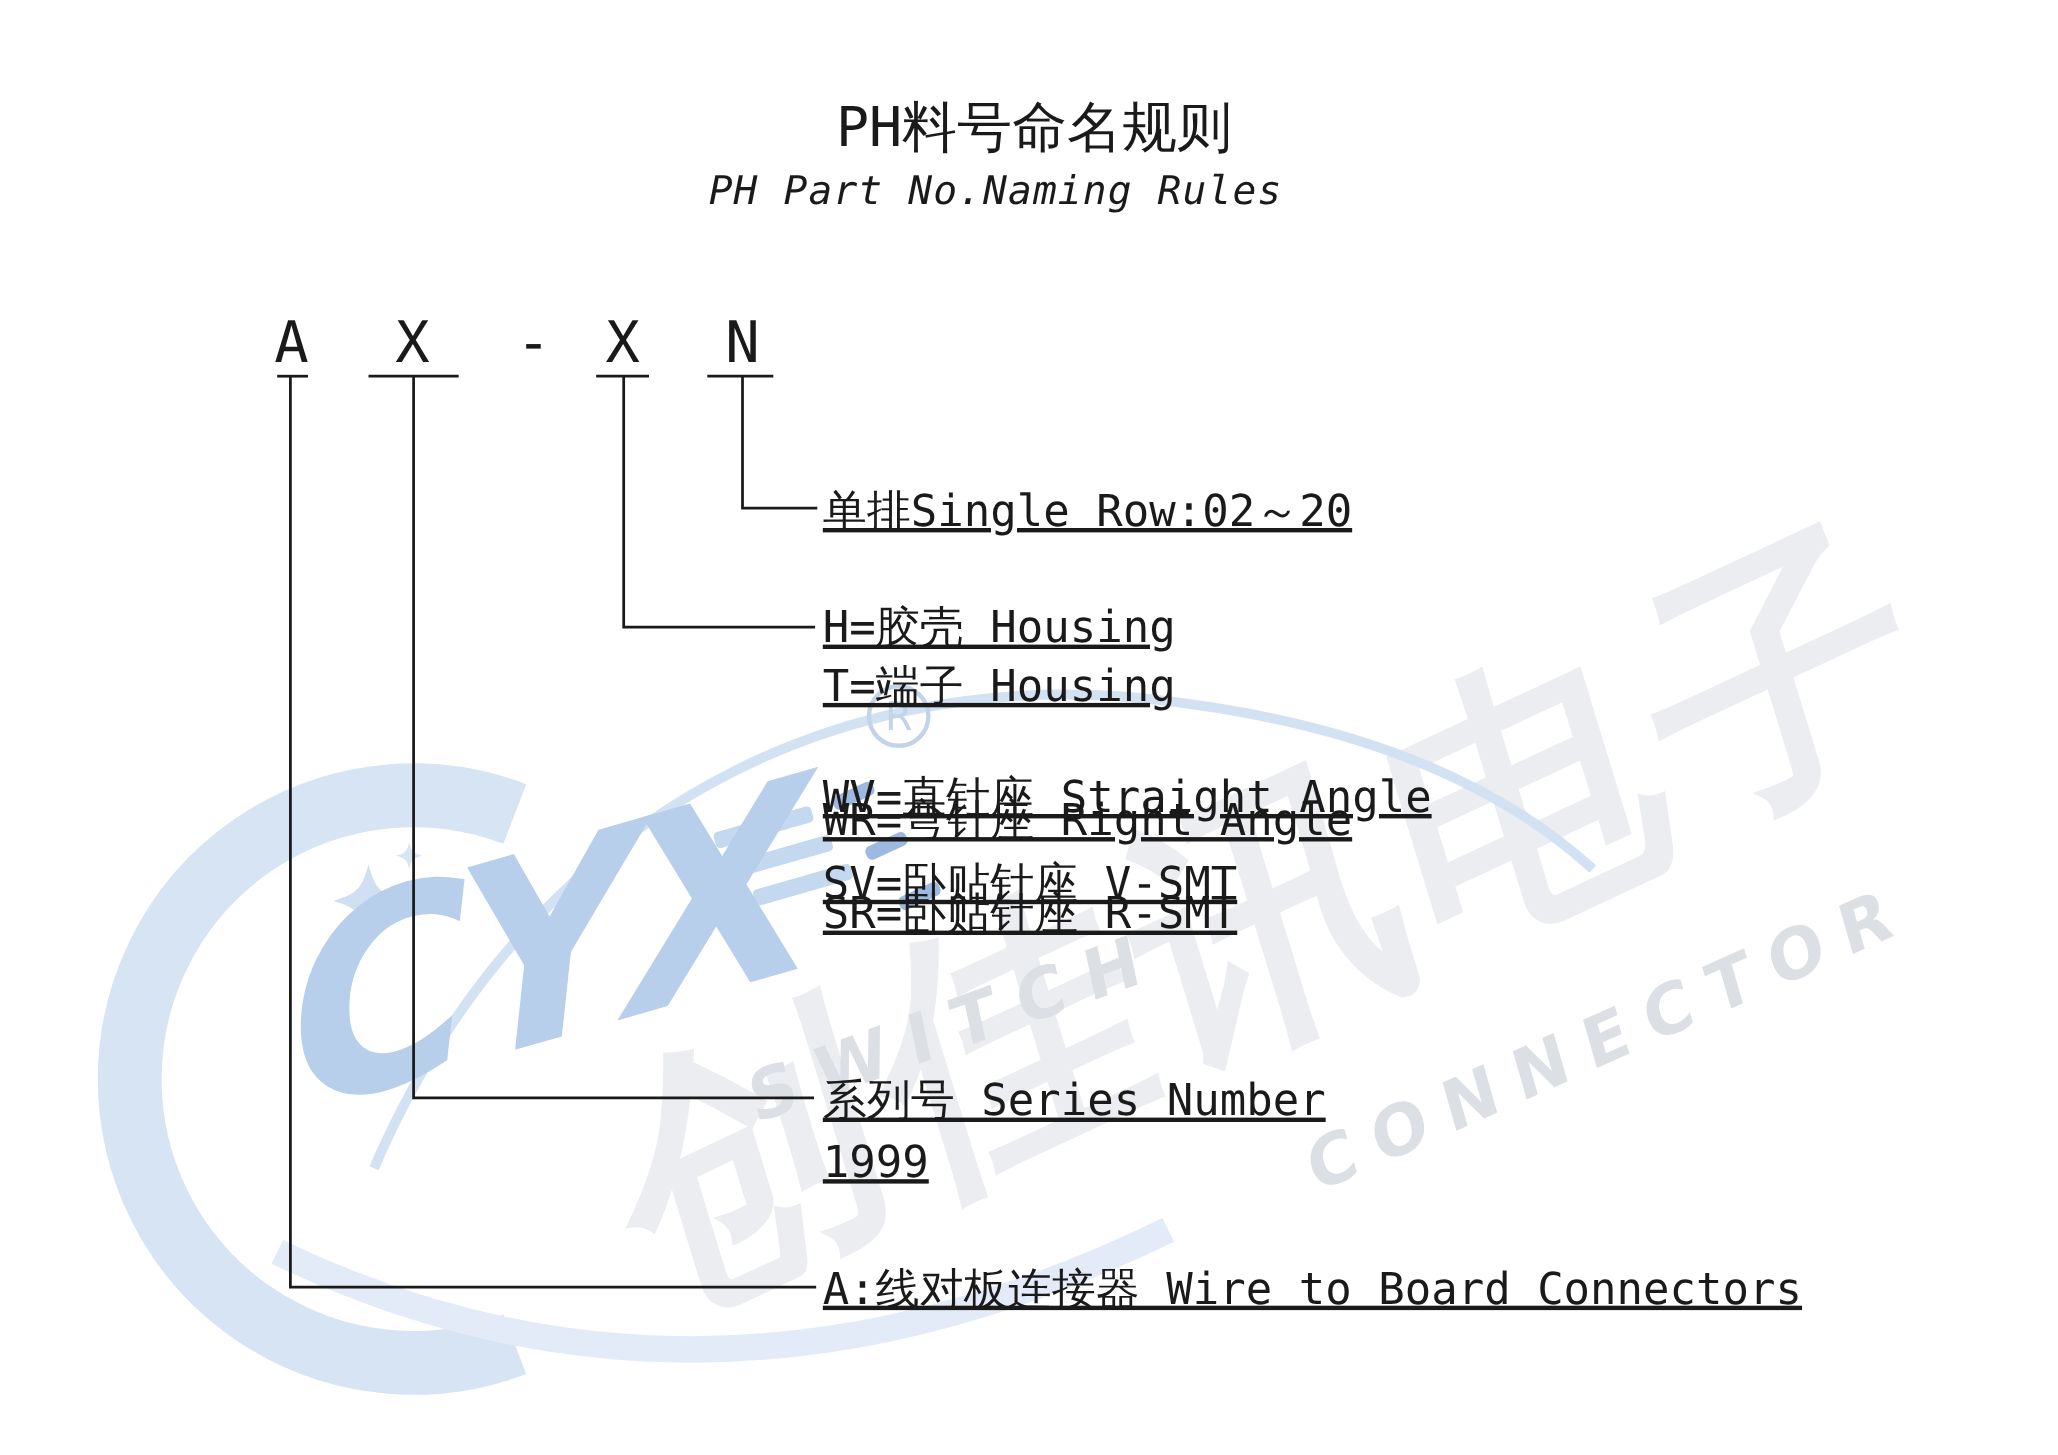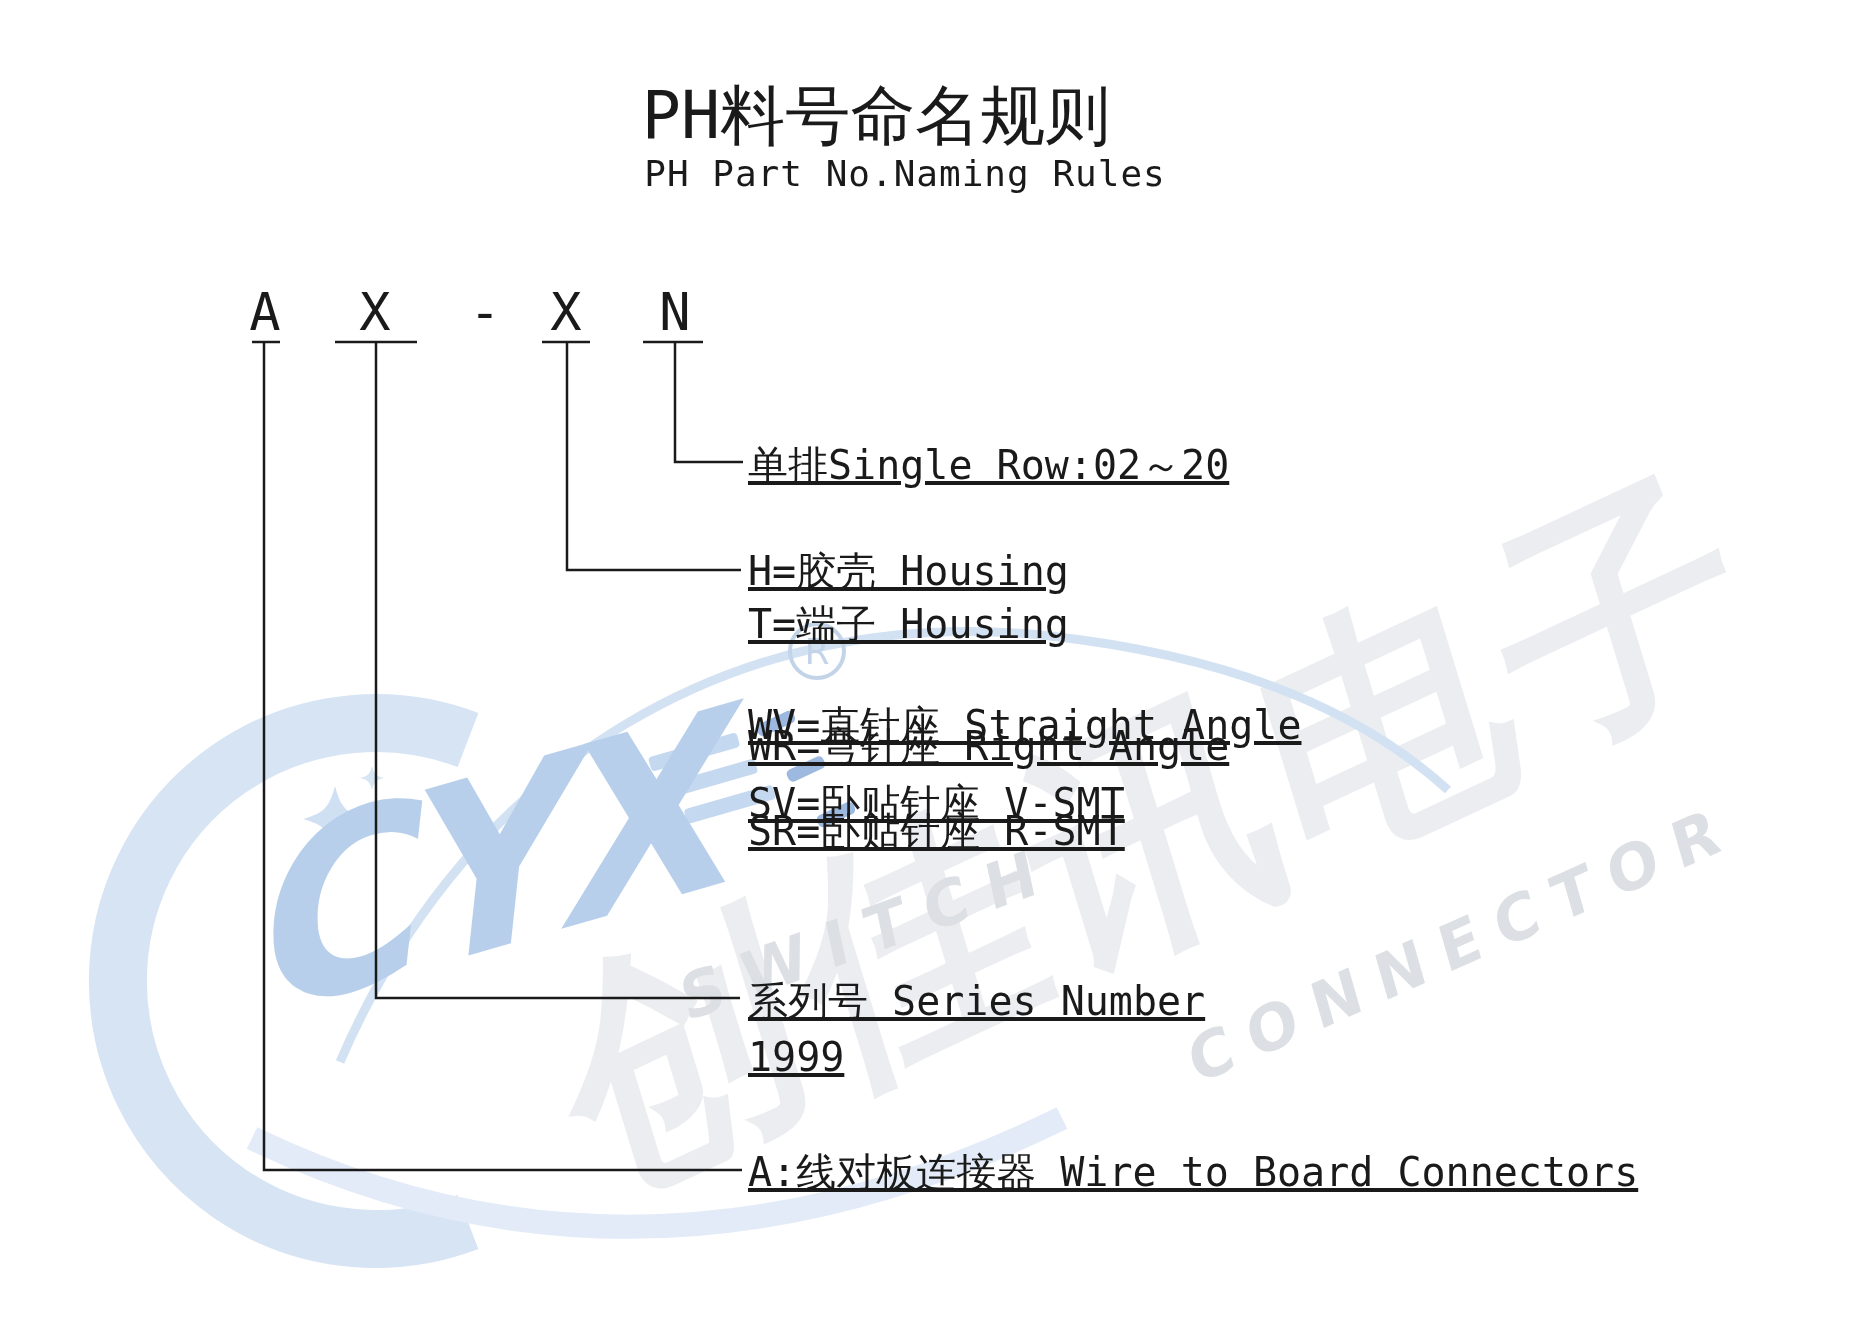--- a/index.html
+++ b/index.html
@@ -34,26 +34,26 @@
     position:absolute;left:255px;top:735px;width:520px;height:260px;
     font-family:"DejaVu Sans","Liberation Sans",sans-serif;
     font-size:235px;line-height:245px;font-weight:900;font-style:italic;
     letter-spacing:-14px;color:#b7cfeb;white-space:nowrap;
     transform:rotate(-16deg) skewX(-12deg);
   }
   
   .ink{position:absolute;inset:0;z-index:2;}
   .lines-svg{position:absolute;left:0;top:0;}
   .page-title{
-    position:absolute;left:876px;top:86px;transform:translateX(-50%);
-    font-size:65px;line-height:60px;white-space:nowrap;
+    position:absolute;left:940px;top:86px;transform:translateX(-50%);
+    font-size:50px;line-height:60px;white-space:nowrap;
   }
   .page-subtitle{
     position:absolute;left:905px;top:154px;transform:translateX(-50%);
-    font-size:36px;line-height:40px;white-space:nowrap;letter-spacing:1px;
+    font-size:36px;line-height:40px;white-space:nowrap;letter-spacing:1px;font-style:italic;
   }
   .code-letter{
     position:absolute;top:286px;transform:translateX(-50%);
     font-size:52px;line-height:52px;white-space:pre;
   }
   .lbl{
     position:absolute;left:748px;
     font-size:40px;line-height:42px;white-space:nowrap;text-decoration:underline;
   }
 </style>

